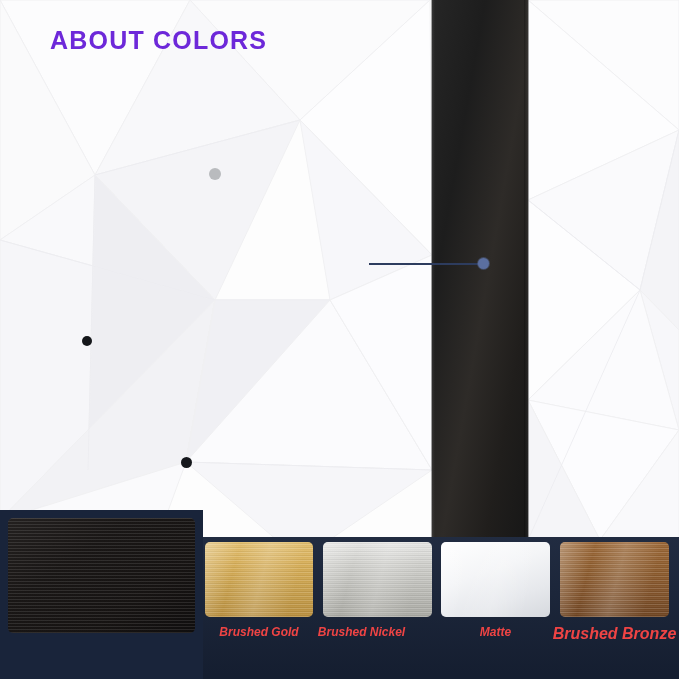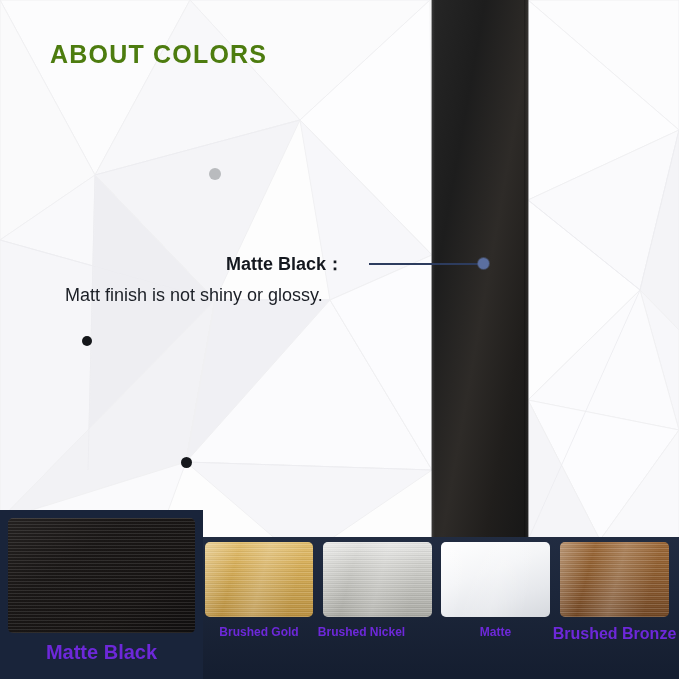--- a/index.html
+++ b/index.html
@@ -23,22 +23,22 @@
     background:linear-gradient(100deg,#262626 0%,#1d1d1d 28%,#2e2b28 55%,#201e1c 78%,#171717 100%);
     box-shadow:0 0 0 1px rgba(0,0,0,.35);
   }
   .stripe-edge-l{position:absolute;left:0;top:0;width:3px;height:100%;
     background:linear-gradient(90deg,rgba(255,255,255,.07),rgba(0,0,0,0));}
   .stripe-edge-r{position:absolute;right:0;top:0;width:4px;height:100%;
     background:linear-gradient(270deg,rgba(255,255,255,.05),rgba(0,0,0,.25));}
 
   
   .title{
-    position:absolute;left:50px;top:40px;
-    font-size:25px;font-weight:bold;color:#4d7c0f;
+    position:absolute;left:50px;top:26px;
+    font-size:25px;font-weight:bold;color:#6d28d9;
     letter-spacing:1.2px;white-space:nowrap;
   }
 
   
   .callout-label{
     position:absolute;left:226px;top:252px;
     font-size:18px;font-weight:bold;color:#14181f;white-space:nowrap;
   }
   .callout-desc{
     position:absolute;left:65px;top:285px;
@@ -125,22 +125,22 @@
   .sheen{
     background-image:linear-gradient(105deg,
       rgba(255,255,255,.30) 0%,
       rgba(255,255,255,0) 28%,
       rgba(255,255,255,.18) 52%,
       rgba(255,255,255,0) 80%);
   }
 
   
   .sw-label{
-    position:absolute;color:#6d28d9;font-weight:bold;
-    text-align:center;white-space:nowrap;
+    position:absolute;color:#ef4444;font-weight:bold;
+    text-align:center;white-space:nowrap;font-style:italic;
   }
   .lbl-black{left:8px;top:641px;width:187px;font-size:20px;}
   .lbl-gold{left:197px;top:625px;width:124px;font-size:12px;}
   .lbl-nickel{left:299px;top:625px;width:125px;font-size:12px;}
   .lbl-chrome{left:433px;top:625px;width:125px;font-size:12px;}
   .lbl-bronze{left:552px;top:625px;width:125px;font-size:16px;}
 </style>
 </head>
 <body>
 
@@ -195,22 +195,20 @@
     <div class="stripe-edge-l"></div>
     <div class="stripe-edge-r"></div>
   </div>
 
   <div class="node node-gray"></div>
   <div class="node node-dark-1"></div>
   <div class="node node-dark-2"></div>
 
   <div class="title">ABOUT COLORS</div>
 
-  <div class="callout-label">Matte Black：</div>
-  <div class="callout-desc">Matt finish is not shiny or glossy.</div>
   <div class="leader-line"></div>
   <div class="leader-dot"></div>
 
   <div class="navy-bar"></div>
   <div class="selected-panel"></div>
 
   <div class="swatch sw-black">
     <div class="tex brushed-soft"></div>
   </div>
   <div class="swatch sw-gold">
@@ -222,19 +220,18 @@
     <div class="tex sheen"></div>
   </div>
   <div class="swatch sw-chrome">
     <div class="tex sheen"></div>
   </div>
   <div class="swatch sw-bronze">
     <div class="tex brushed"></div>
     <div class="tex sheen"></div>
   </div>
 
-  <div class="sw-label lbl-black">Matte Black</div>
   <div class="sw-label lbl-gold">Brushed Gold</div>
   <div class="sw-label lbl-nickel">Brushed Nickel</div>
   <div class="sw-label lbl-chrome">Matte</div>
   <div class="sw-label lbl-bronze">Brushed Bronze</div>
 
 </div>
 
 </body></html>

